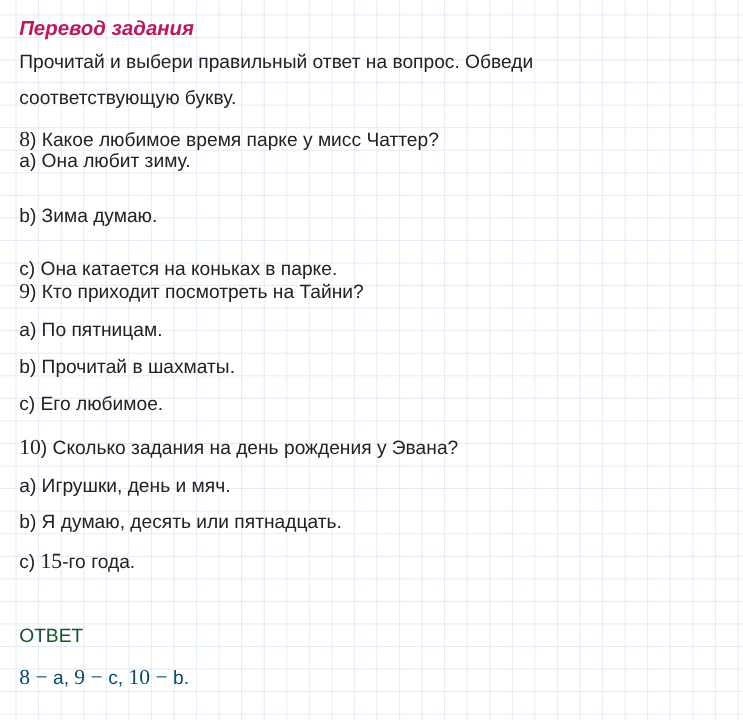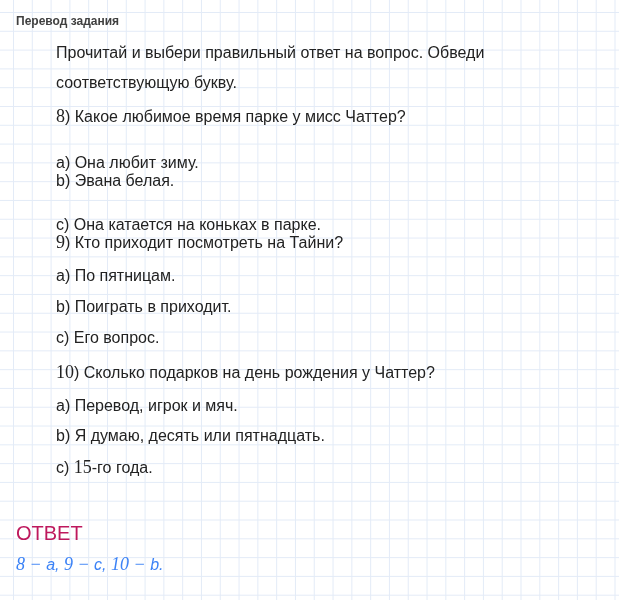--- a/index.html
+++ b/index.html
@@ -22,83 +22,82 @@
     }
     .page {
       position: absolute;
       left: 16px;
       top: 0;
       right: 0;
     }
     .title {
       position: absolute;
       top: 14px;
-      font-size: 12px;
+      font-size: 17px;
+      font-style: italic;
       font-weight: bold;
-      color: #404040;
+      color: #be185d;
       white-space: nowrap;
     }
     .line {
       position: absolute;
       font-size: 16px;
       white-space: nowrap;
       color: #222222;
-      margin-left: 40px;
     }
     .num {
       font-family: "Liberation Serif", serif;
       font-size: 18px;
     }
     .answer-heading {
       position: absolute;
-      font-size: 20px;
-      color: #be185d;
+      font-size: 16px;
+      color: #14532d;
       white-space: nowrap;
     }
     .answer-line {
       position: absolute;
       font-family: "Liberation Serif", serif;
       font-size: 18px;
       white-space: nowrap;
-      color: #3b82f6;
-      font-style: italic;
+      color: #0c4a6e;
     }
     .answer-line .letter {
       font-family: "Liberation Sans", sans-serif;
       font-size: 16px;
     }
   </style>
 </head>
 <body>
 
 <div class="page">
 
   <div class="title">Перевод задания</div>
 
   <div class="line" style="top:44px;">Прочитай и выбери правильный ответ на вопрос. Обведи</div>
   <div class="line" style="top:74px;">соответствующую букву.</div>
 
   <div class="line" style="top:106px;">
     <span class="num">8</span><span>) Какое любимое время парке у мисс Чаттер?</span>
   </div>
-  <div class="line" style="top:154px;">a) Она любит зиму.</div>
-  <div class="line" style="top:172px;">b) Эвана белая.</div>
+  <div class="line" style="top:126px;">a) Она любит зиму.</div>
+  <div class="line" style="top:172px;">b) Зима думаю.</div>
   <div class="line" style="top:216px;">c) Она катается на коньках в парке.</div>
 
   <div class="line" style="top:232px;">
     <span class="num">9</span><span>) Кто приходит посмотреть на Тайни?</span>
   </div>
   <div class="line" style="top:267px;">a) По пятницам.</div>
-  <div class="line" style="top:298px;">b) Поиграть в приходит.</div>
-  <div class="line" style="top:329px;">c) Его вопрос.</div>
+  <div class="line" style="top:298px;">b) Прочитай в шахматы.</div>
+  <div class="line" style="top:329px;">c) Его любимое.</div>
 
   <div class="line" style="top:362px;">
-    <span class="num">10</span><span>) Сколько подарков на день рождения у Чаттер?</span>
+    <span class="num">10</span><span>) Сколько задания на день рождения у Эвана?</span>
   </div>
-  <div class="line" style="top:397px;">a) Перевод, игрок и мяч.</div>
+  <div class="line" style="top:397px;">a) Игрушки, день и мяч.</div>
   <div class="line" style="top:427px;">b) Я думаю, десять или пятнадцать.</div>
   <div class="line" style="top:457px;">
     <span>c) </span><span class="num">15</span><span>-го года.</span>
   </div>
 
   <div class="answer-heading" style="top:522px;">ОТВЕТ</div>
   <div class="answer-line" style="top:554px;">
     <span>8</span><span> − </span><span class="letter">a</span><span class="letter">, </span><span>9</span><span> − </span><span class="letter">c</span><span class="letter">, </span><span>10</span><span> − </span><span class="letter">b</span><span class="letter">.</span>
   </div>
 

